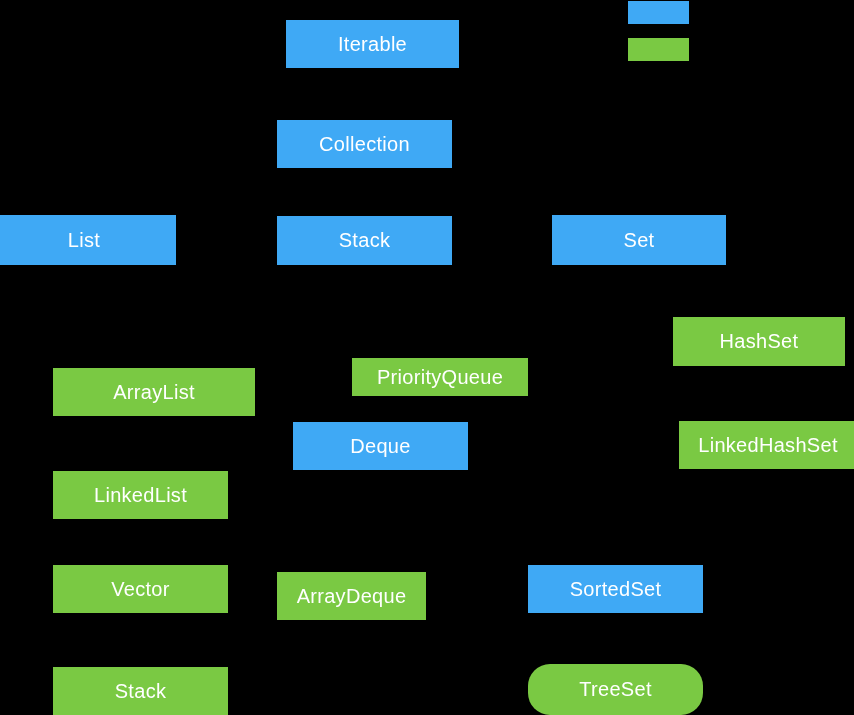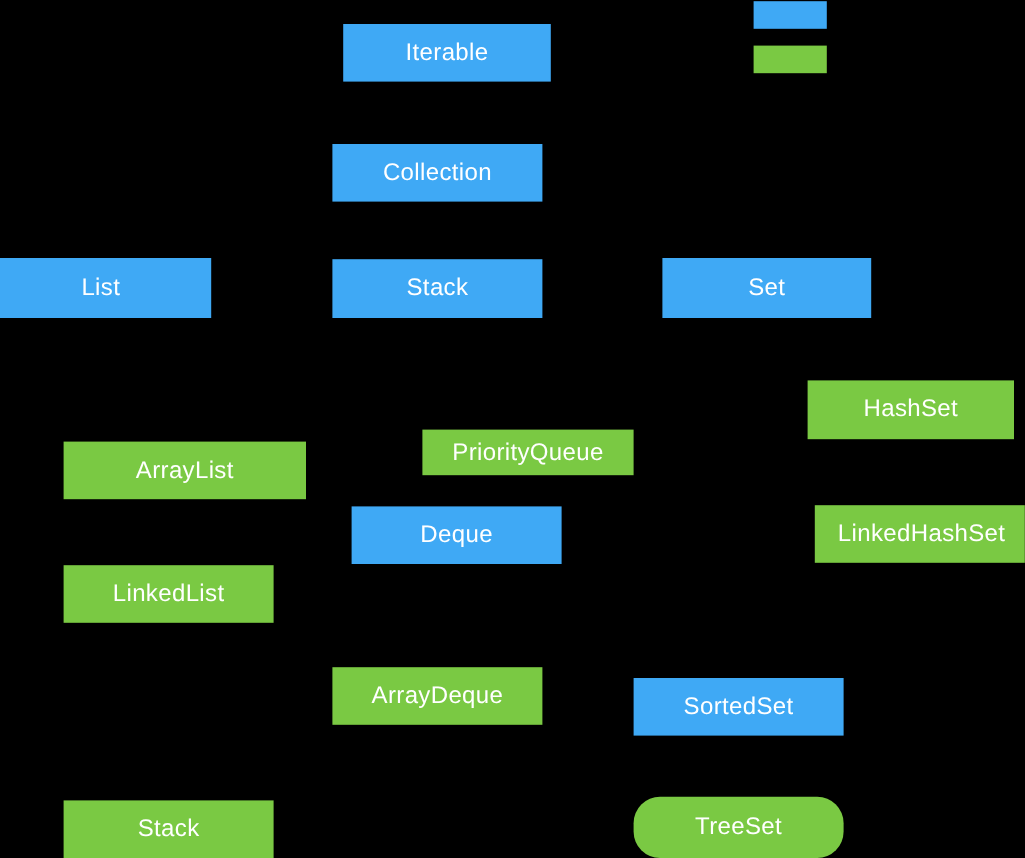--- a/index.html
+++ b/index.html
@@ -43,21 +43,21 @@
   .n-list          { left: -8px;  top: 215px; width: 184px; height: 50px; }
   .n-queue         { left: 277px; top: 216px; width: 175px; height: 49px; }
   .n-set           { left: 552px; top: 215px; width: 174px; height: 50px; }
   .n-priorityqueue { left: 352px; top: 318px; width: 176px; height: 38px; margin-top: 40px; }
   .n-hashset       { left: 673px; top: 317px; width: 172px; height: 49px; }
   .n-arraylist     { left: 53px;  top: 368px; width: 202px; height: 48px; }
   .n-deque         { left: 293px; top: 422px; width: 175px; height: 48px; }
   .n-linkedhashset { left: 679px; top: 421px; width: 178px; height: 48px; }
   .n-linkedlist    { left: 53px;  top: 471px; width: 175px; height: 48px; }
   .n-vector        { left: 53px;  top: 565px; width: 175px; height: 48px; }
-  .n-arraydeque    { left: 277px; top: 556px; width: 175px; height: 48px; }
+  .n-arraydeque    { left: 277px; top: 572px; width: 149px; height: 48px; }
   .n-sortedset     { left: 528px; top: 565px; width: 175px; height: 48px; }
   .n-stack         { left: 53px;  top: 667px; width: 175px; height: 48px; }
   .n-treeset       { left: 528px; top: 664px; width: 175px; height: 51px; border-radius: 22px; }
 
   
   .swatch { position: absolute; width: 61px; height: 23px; }
   .sw-interface { left: 628px; top: 1px; }
   .sw-class     { left: 628px; top: 38px; }
 </style>
 </head>
@@ -94,20 +94,23 @@
   </div>
   <div class="node blue n-deque">
     <span>Deque</span>
   </div>
   <div class="node green n-linkedhashset">
     <span>LinkedHashSet</span>
   </div>
   <div class="node green n-linkedlist">
     <span>LinkedList</span>
   </div>
+  <div class="node green n-vector">
+    <span>Vector</span>
+  </div>
   <div class="node green n-arraydeque">
     <span>ArrayDeque</span>
   </div>
   <div class="node blue n-sortedset">
     <span>SortedSet</span>
   </div>
   <div class="node green n-stack">
     <span>Stack</span>
   </div>
   <div class="node green n-treeset">

